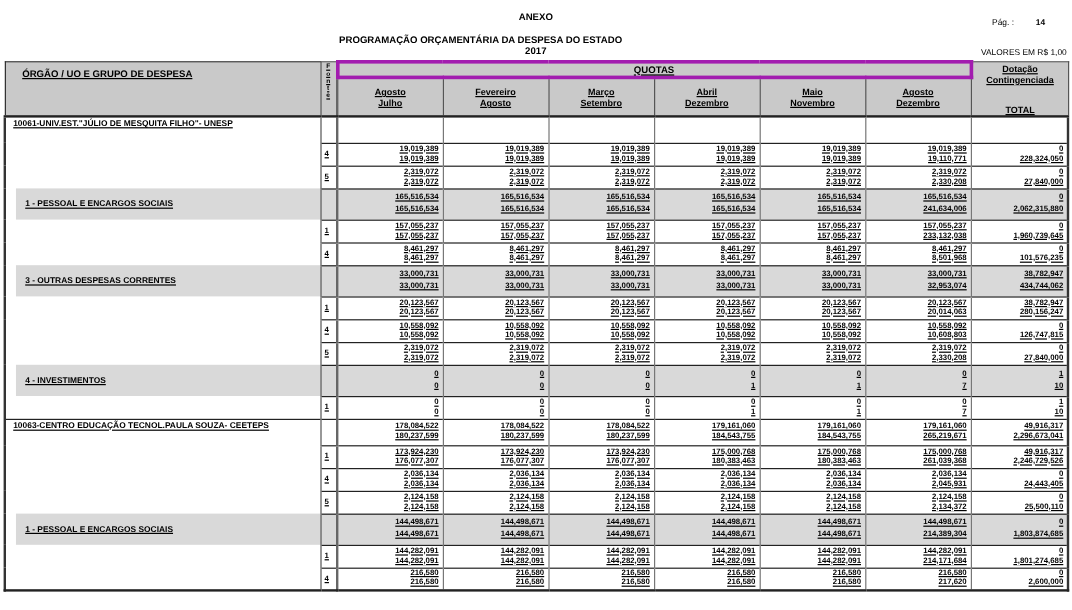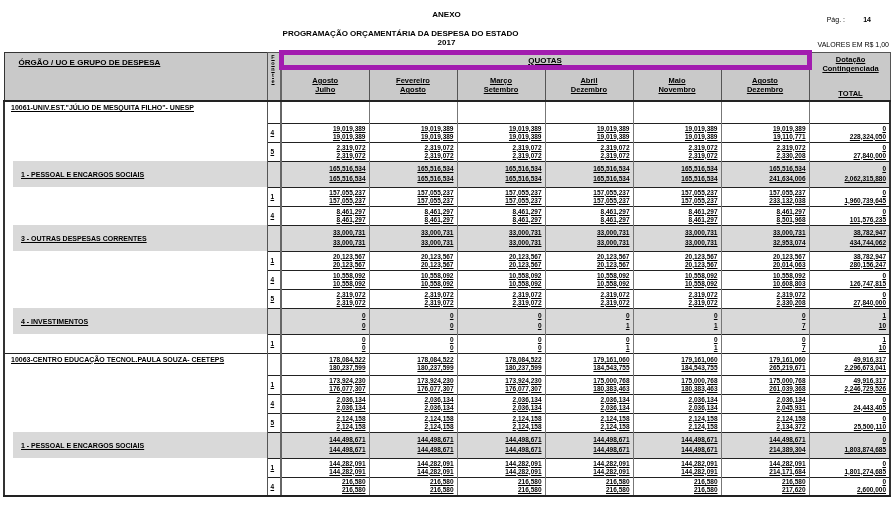--- a/index.html
+++ b/index.html
@@ -18,21 +18,21 @@
                border-collapse:collapse; table-layout:fixed; font-size:7px;text-decoration:underline; }
   table.grid td { padding:0; vertical-align:middle; }
   .hd td { background:#c9c9c9; font-weight:bold; text-align:center; }
   .col-label { width:263px; }
   .col-fonte { width:14px; }
   .col-m { width:88px; }
   .col-tot { width:81px; }
 
   .hdr-label { border:1px solid #333; border-right:1px solid #555; text-align:left !important; padding-left:14px !important; font-size:8px; vertical-align:top !important; padding-top:5px !important; }
   .hdr-fonte { border:1px solid #555; border-right:2px solid #666; font-size:5.5px; line-height:6px; padding-top:1px !important; vertical-align:top !important; }
-  .hdr-quotas { border:5px solid #a21caf; height:10px; font-size:8px; }
+  .hdr-quotas { border:3px solid #a21caf; height:10px; font-size:8px; }
   .hdr-month { border:1px solid #555; border-bottom:2px solid #222; height:30px; font-size:7.5px; line-height:9px; }
   .hdr-tot { border:1px solid #555; border-bottom:2px solid #222; font-size:7.5px; line-height:9px; }
   .hdr-label, .hdr-fonte { border-bottom:2px solid #222; }
 
   td.lbl { font-weight:bold; font-size:7px; border-left:2px solid #333; white-space:nowrap; }
   td.lbl.org { padding-left:6px !important; vertical-align:top !important; padding-top:2px !important; }
   td.lbl.grp { padding-left:16px !important; }
   td.fonte { border-left:1px solid #555; border-right:2px solid #666; text-align:left; padding-left:3px !important; font-weight:bold; font-size:6.5px; }
   td.num { border-right:1px solid #777; text-align:right; padding-right:3px !important; font-weight:bold; font-size:6.5px; line-height:8px; }
   td.tot { border-right:2px solid #333; }

